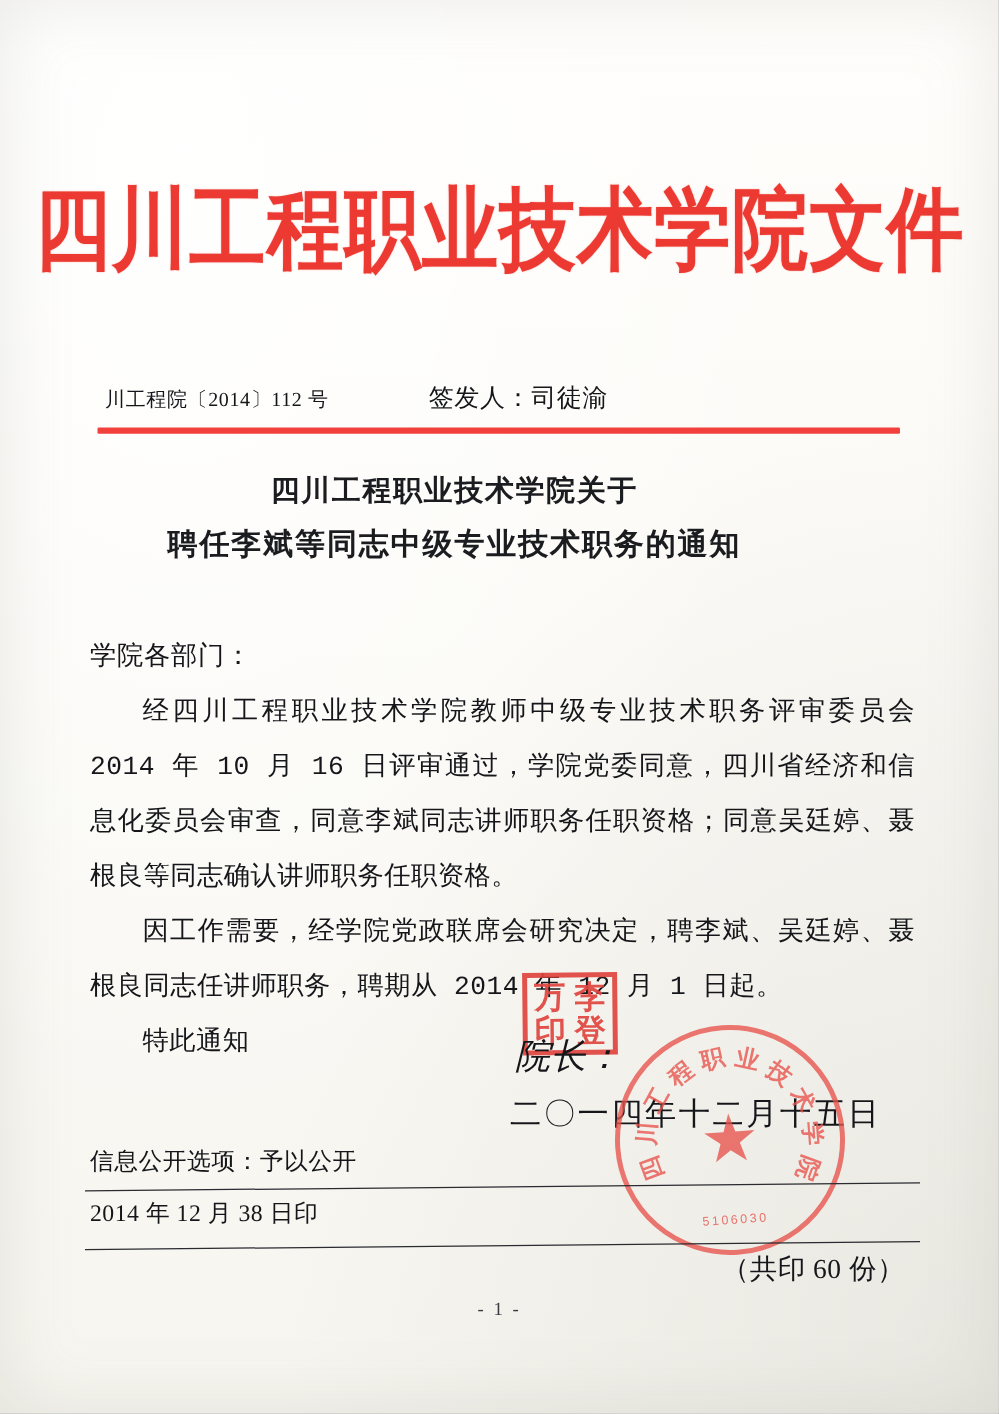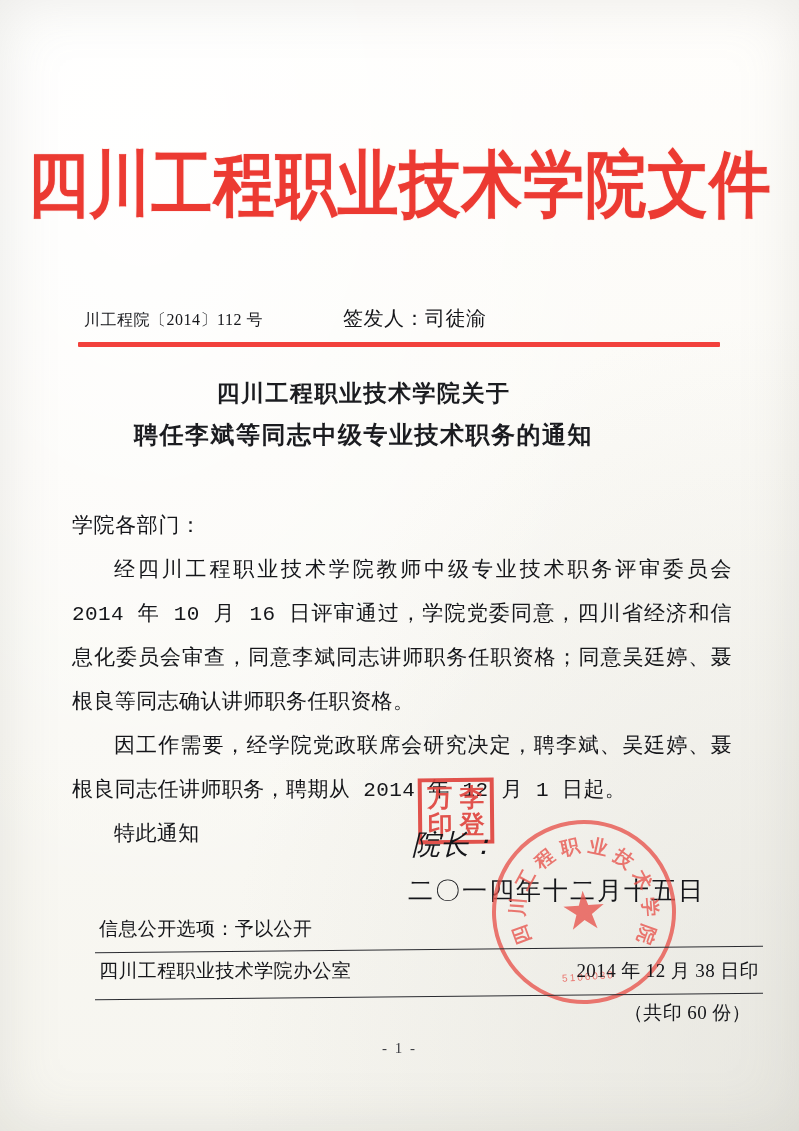--- a/index.html
+++ b/index.html
@@ -232,21 +232,20 @@
     letter-spacing: 2px;
     color: #e8534c;
   }
 
   
   .footer {
     position: absolute;
     top: 916px;
     left: 72px;
     width: 660px;
-    margin-left: 27px;
   }
   .footer-open {
     font-size: 19px;
     letter-spacing: 0.4px;
   }
   .f-rule {
     position: absolute;
     left: -4px;
     width: 668px;
     height: 1px;
@@ -262,21 +261,21 @@
     display: flex;
     justify-content: space-between;
     align-items: baseline;
   }
   .footer-office { font-size: 19px; letter-spacing: 0.4px; }
   .footer-print { font-size: 19px; letter-spacing: 0.4px; }
   .footer-count {
     position: absolute;
     top: 84px;
     right: 8px;
-    font-size: 19px;
+    font-size: 22px;
     letter-spacing: 0.4px;
   }
 
   .page-number {
     position: absolute;
     top: 1040px;
     left: 0;
     width: 799px;
     text-align: center;
     font-size: 15px;
@@ -340,21 +339,20 @@
         <span style="transform: translate(60.294px, 26.8446px) rotate(114deg) translate(-50%, -50%);">院</span>
       </div>
     <div class="seal-star">★</div>
     <div class="seal-code">5106030</div>
   </div>
 
   <div class="footer">
     <div class="footer-open">信息公开选项：予以公开</div>
     <div class="f-rule top"></div>
     <div class="footer-row">
-      <span class="footer-office">四川工程职业技术学院办公室</span>
       <span class="footer-print">2014 年 12 月 38 日印</span>
     </div>
     <div class="f-rule bottom"></div>
     <div class="footer-count">（共印 60 份）</div>
   </div>
 
   <div class="page-number">- 1 -</div>
 
   <div class="edge-shade"></div>
 </div>

